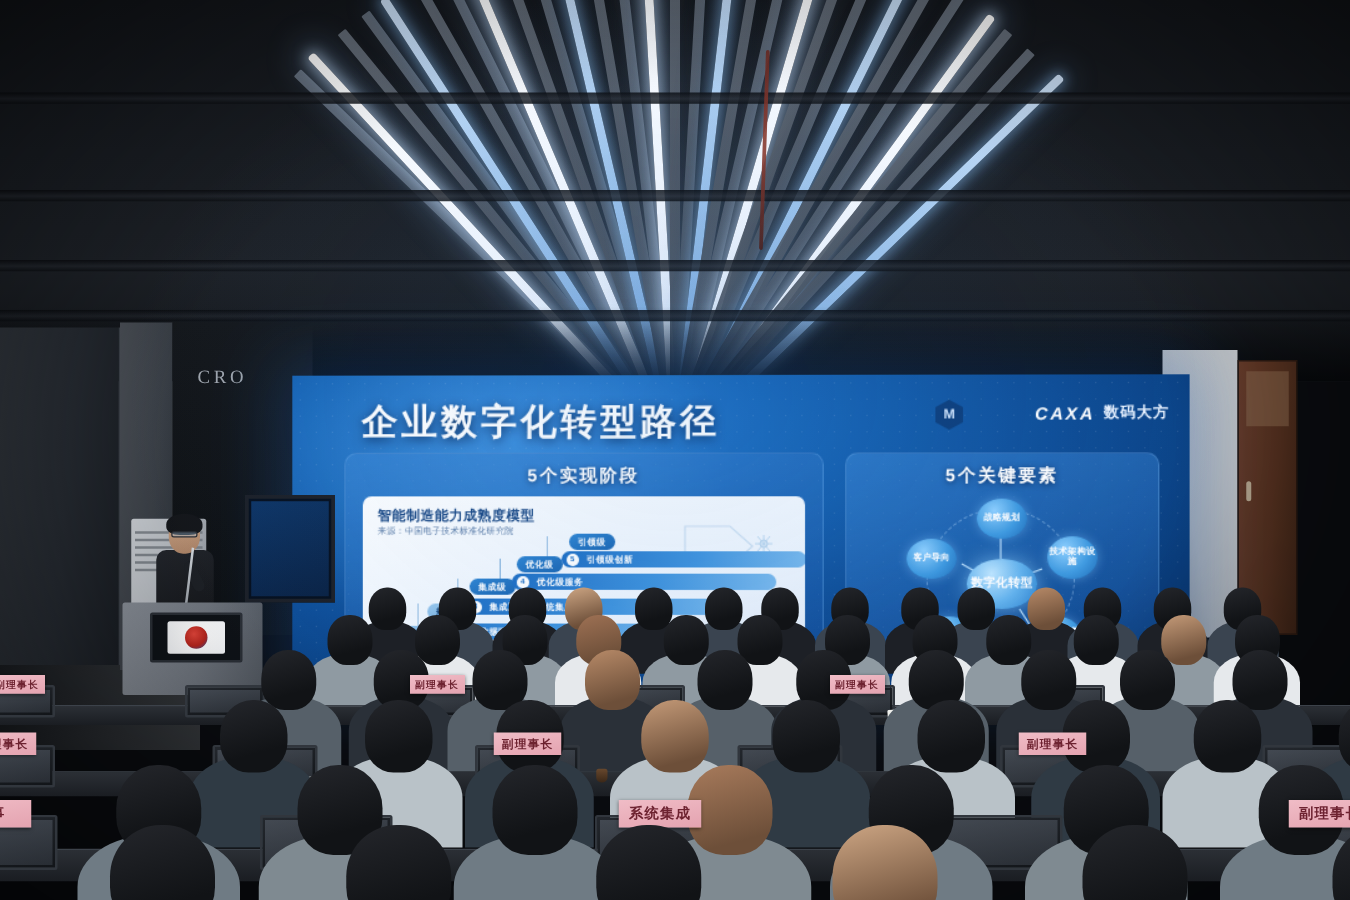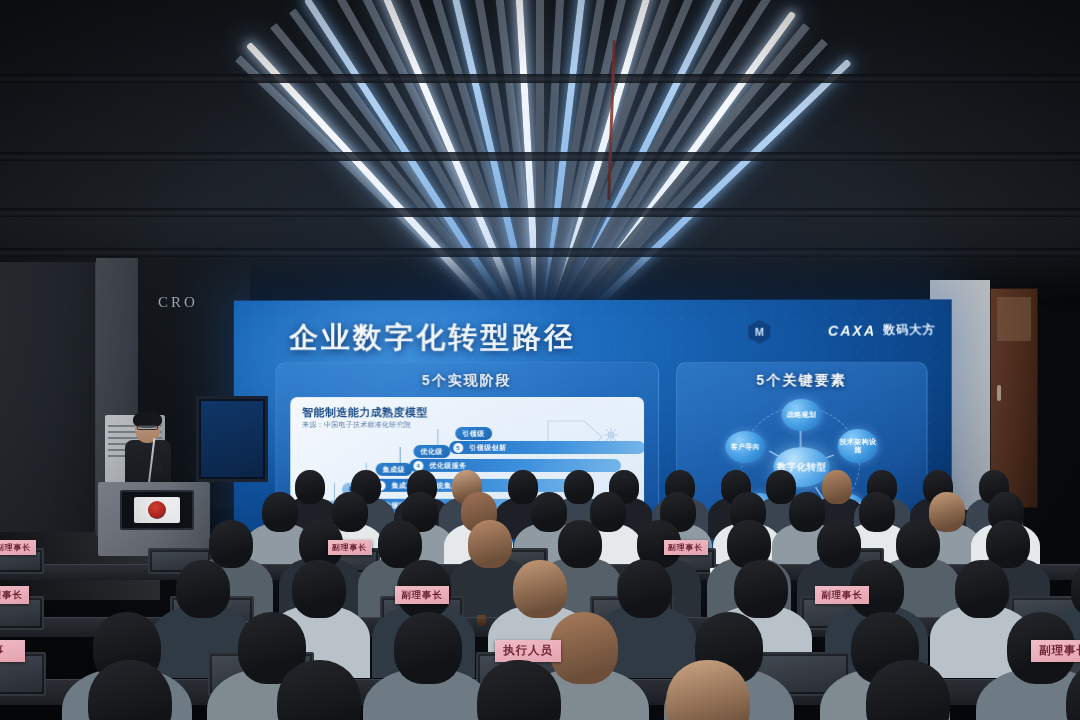--- a/index.html
+++ b/index.html
@@ -649,19 +649,19 @@
       </div>
     </div>
   <div id="placards-layer">
       <div class="placard" style="left: -8.48px; top: 539.75px; width: 44px; height: 15px; z-index: 18; font-size: 7.8px;">副理事长</div>
       <div class="placard" style="left: 327.52px; top: 539.75px; width: 44px; height: 15px; z-index: 18; font-size: 7.8px;">副理事长</div>
       <div class="placard" style="left: 663.52px; top: 539.75px; width: 44px; height: 15px; z-index: 18; font-size: 7.8px;">副理事长</div>
       <div class="placard" style="left: -24.88px; top: 586.1px; width: 54px; height: 18px; z-index: 22; font-size: 9.36px;">副理事长</div>
       <div class="placard" style="left: 395.12px; top: 586.1px; width: 54px; height: 18px; z-index: 22; font-size: 9.36px;">副理事长</div>
       <div class="placard" style="left: 815.12px; top: 586.1px; width: 54px; height: 18px; z-index: 22; font-size: 9.36px;">副理事长</div>
       <div class="placard" style="left: -40.92px; top: 639.9px; width: 66px; height: 22px; z-index: 26; font-size: 11.44px;">理事</div>
-      <div class="placard" style="left: 495.08px; top: 639.9px; width: 66px; height: 22px; z-index: 26; font-size: 11.44px;">执行人员</div>
+      <div class="placard" style="left: 495.08px; top: 639.9px; width: 66px; height: 22px; z-index: 26; font-size: 11.44px;">系统集成</div>
       <div class="placard" style="left: 1031.08px; top: 639.9px; width: 66px; height: 22px; z-index: 26; font-size: 11.44px;">副理事长</div>
     </div>
 
   <div class="mist"></div>
   <div class="vignette"></div>
 </div>
 
 </body></html>

